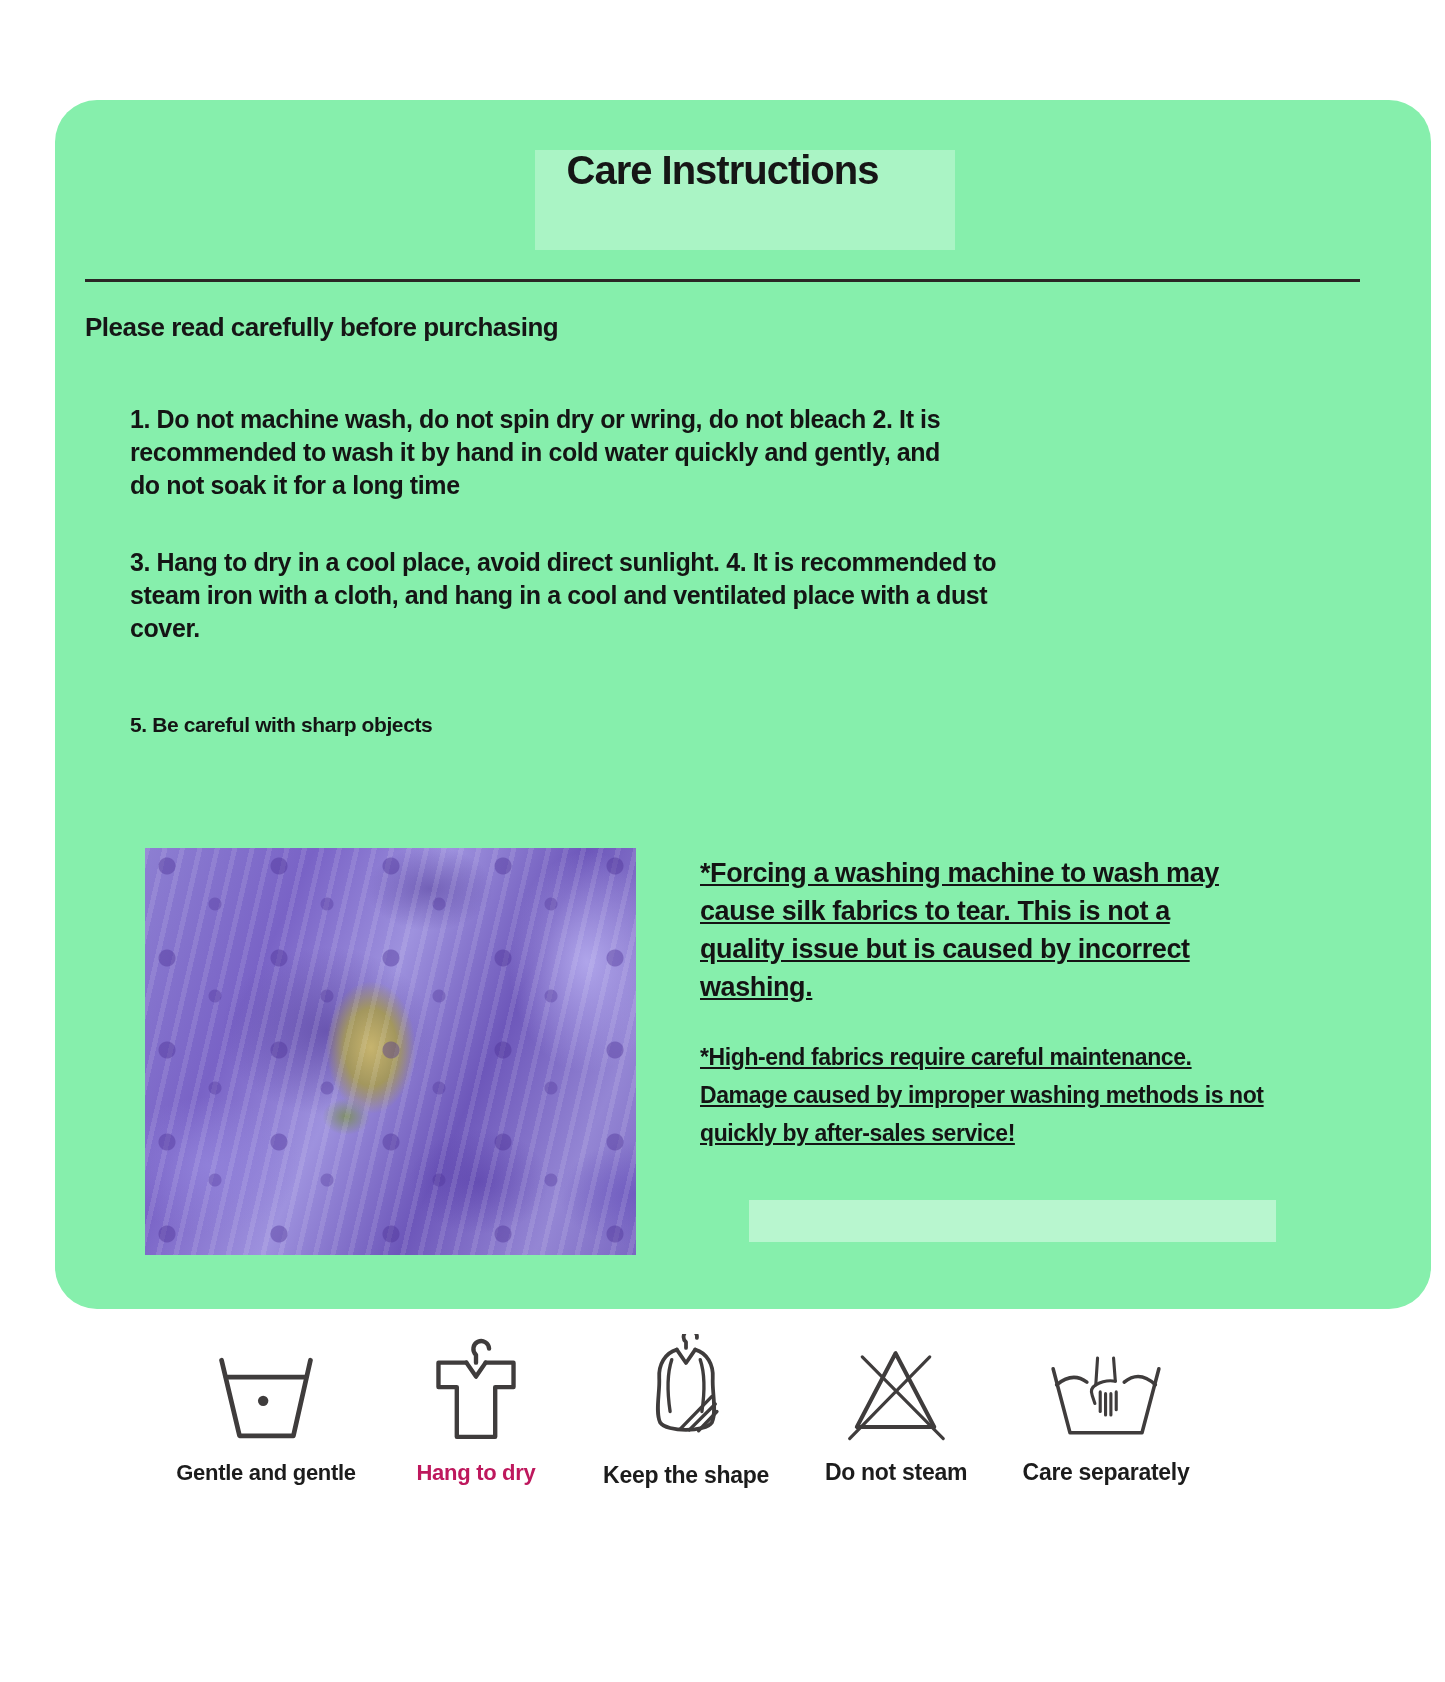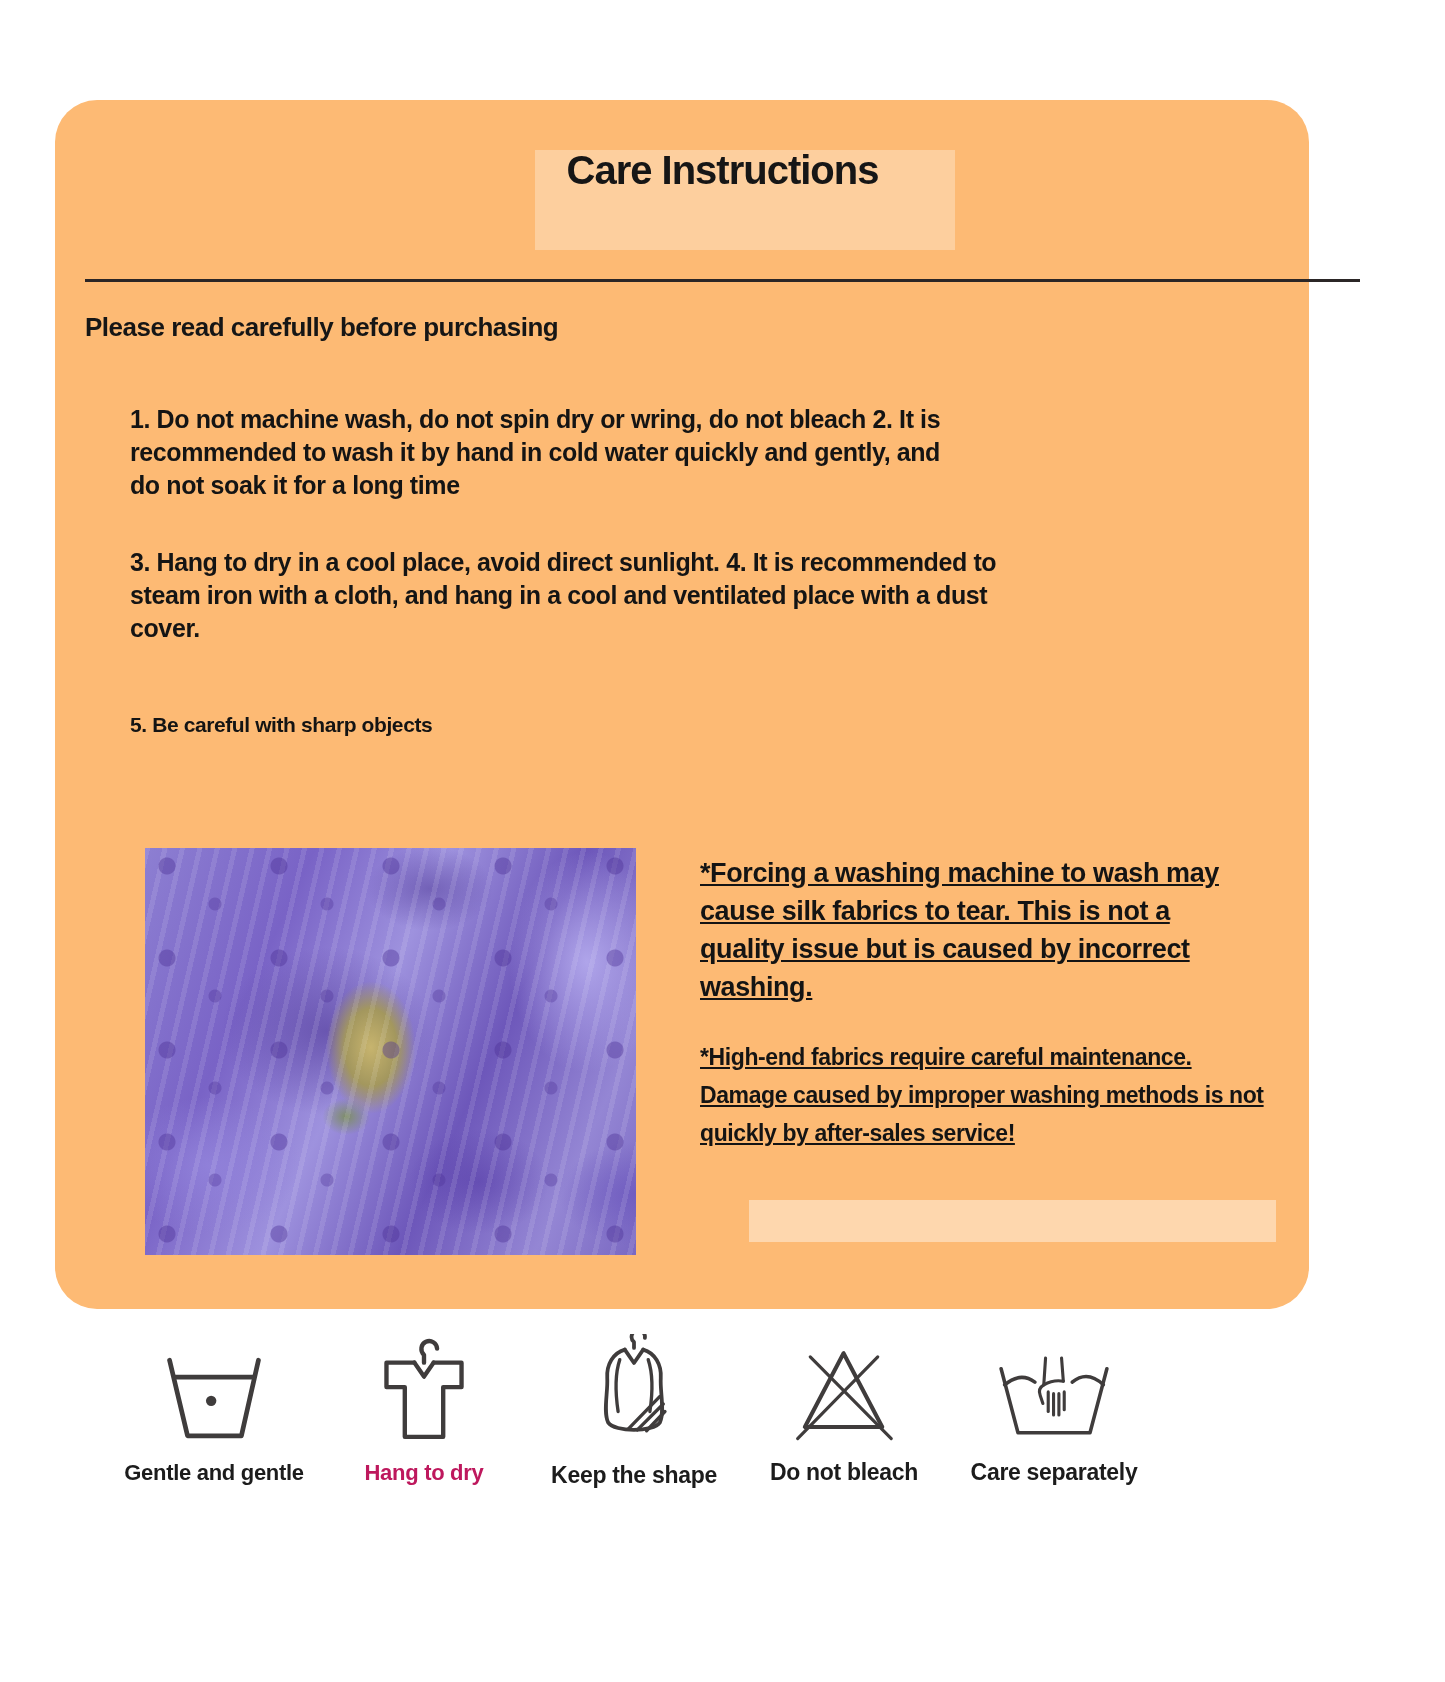--- a/index.html
+++ b/index.html
@@ -3,22 +3,22 @@
 <meta charset="utf-8">
 <style>
   html,body{margin:0;padding:0;}
   body{
     width:1445px;height:1682px;position:relative;background:#ffffff;
     font-family:"Liberation Sans","DejaVu Sans",sans-serif;
     -webkit-font-smoothing:antialiased;
   }
   .page{position:absolute;inset:0;}
   .card{
-    position:absolute;left:55px;top:100px;width:1254px;height:1209px;
-    background:#fdba74;border-radius:42px;
+    position:absolute;left:55px;top:100px;width:1376px;height:1209px;
+    background:#86efac;border-radius:42px;
   }
   .title-glow{
     position:absolute;left:480px;top:50px;width:420px;height:100px;
     background:rgba(255,255,255,0.30);
   }
   .title{
     position:absolute;left:30px;top:48px;width:1275px;margin:0;
     text-align:center;font-size:40px;font-weight:bold;color:#161616;
     letter-spacing:-1px;
   }
@@ -67,21 +67,21 @@
     white-space:pre-line;letter-spacing:-0.4px;text-decoration:underline;
   }
   .note1{top:754px;width:620px;font-size:27px;line-height:38px;}
   .note2{top:938px;width:640px;font-size:23px;line-height:38px;}
   .light-band{
     position:absolute;left:694px;top:1100px;width:527px;height:42px;
     background:rgba(255,255,255,0.42);
   }
   .symbols{
     position:absolute;left:109px;top:1336px;width:1102px;height:150px;
-    display:flex;justify-content:flex-start;
+    display:flex;justify-content:flex-end;
   }
   .symbol{
     width:210px;display:flex;flex-direction:column;align-items:center;
   }
   .icon-box{height:112px;display:flex;align-items:flex-end;justify-content:center;}
   .icon-box svg{display:block;}
   .sym-label{
     margin-top:14px;font-weight:bold;color:#1c1c1c;font-size:23px;letter-spacing:-0.3px;
     text-align:center;white-space:nowrap;
   }
@@ -161,21 +161,21 @@
     </div>
 
     <div class="symbol">
       <div class="icon-box">
         <svg width="104" height="108" viewBox="0 0 115 120">
           <path class="st" stroke-width="4.5" d="M57 18 L14 100 H100 Z"></path>
           <line class="st" stroke-width="3.5" x1="20" y1="22" x2="110" y2="113"></line>
           <line class="st" stroke-width="3.5" x1="95" y1="22" x2="6" y2="113"></line>
         </svg>
       </div>
-      <div class="sym-label">Do not bleach</div>
+      <div class="sym-label">Do not steam</div>
     </div>
 
     <div class="symbol">
       <div class="icon-box">
         <svg width="120" height="92" viewBox="0 0 135 100">
           <path class="st" stroke-width="4" d="M8 16 L27 88 H108 L127 16"></path>
           <path class="st" stroke-width="4" d="M12 34 Q30 19 46 31"></path>
           <path class="st" stroke-width="4" d="M88 31 Q105 17 123 34"></path>
           <path class="st" stroke-width="3.5" d="M58 4 L56 34"></path>
           <path class="st" stroke-width="3.5" d="M76 4 L78 30"></path>

